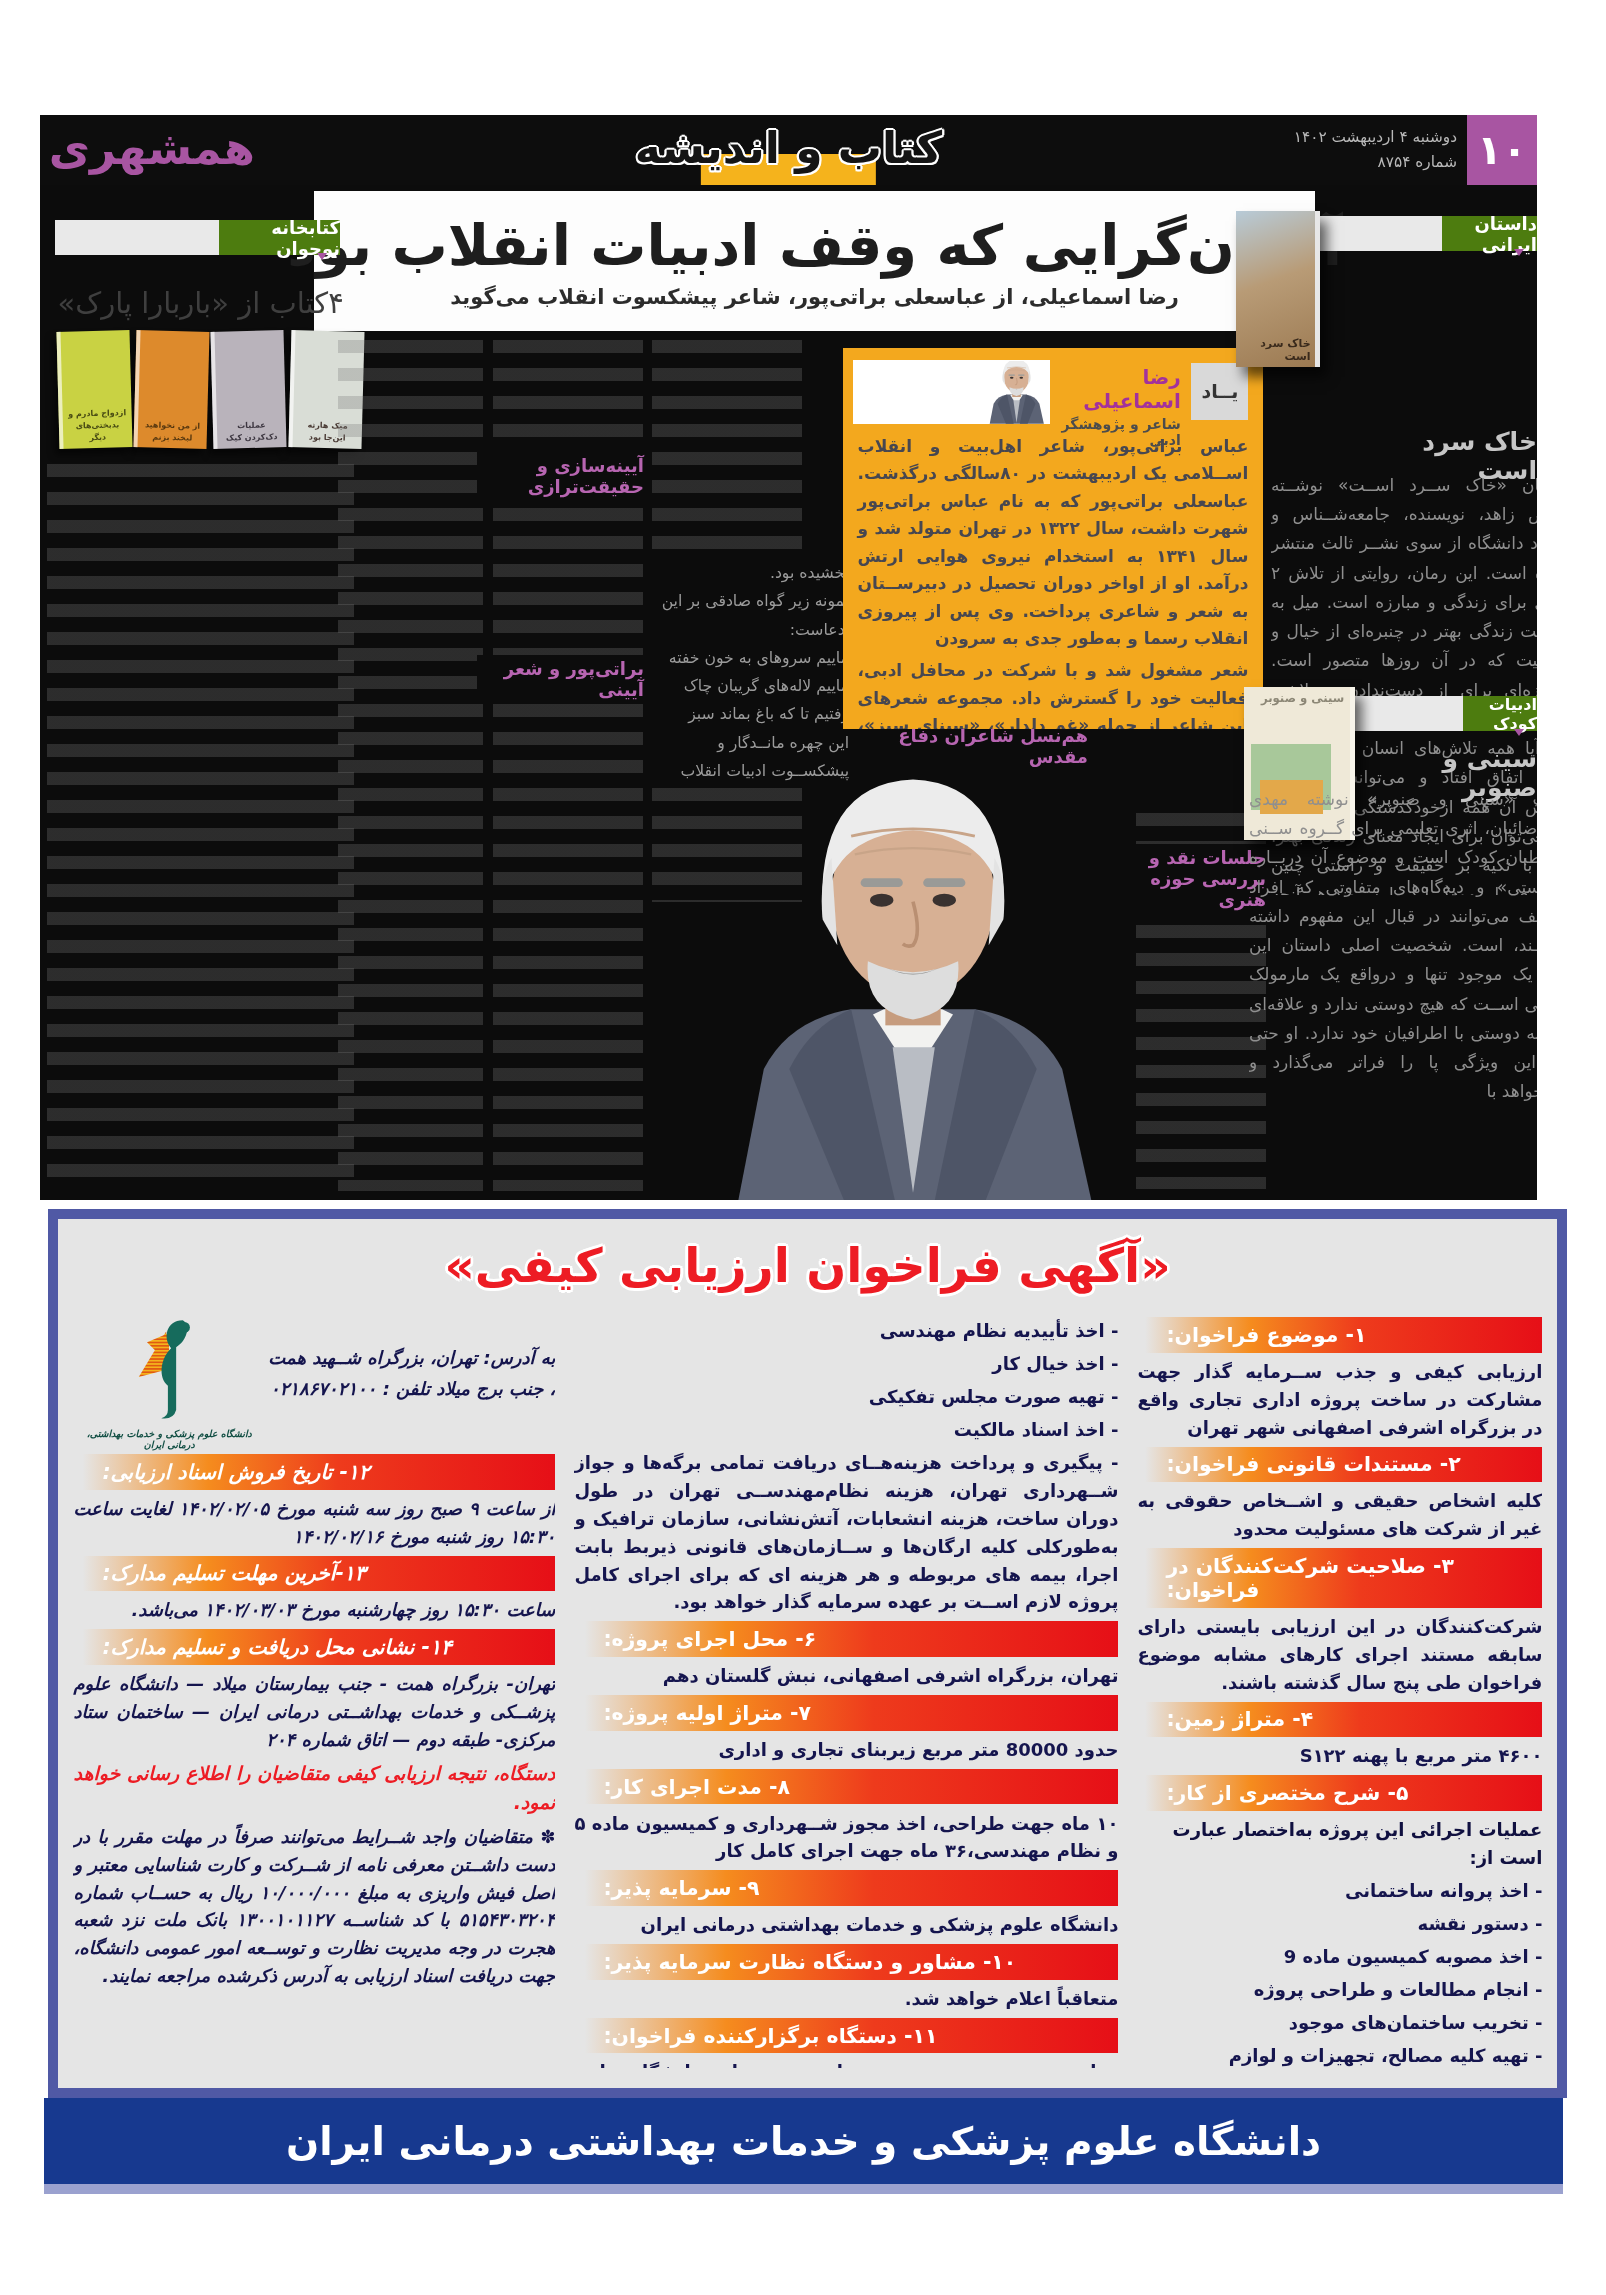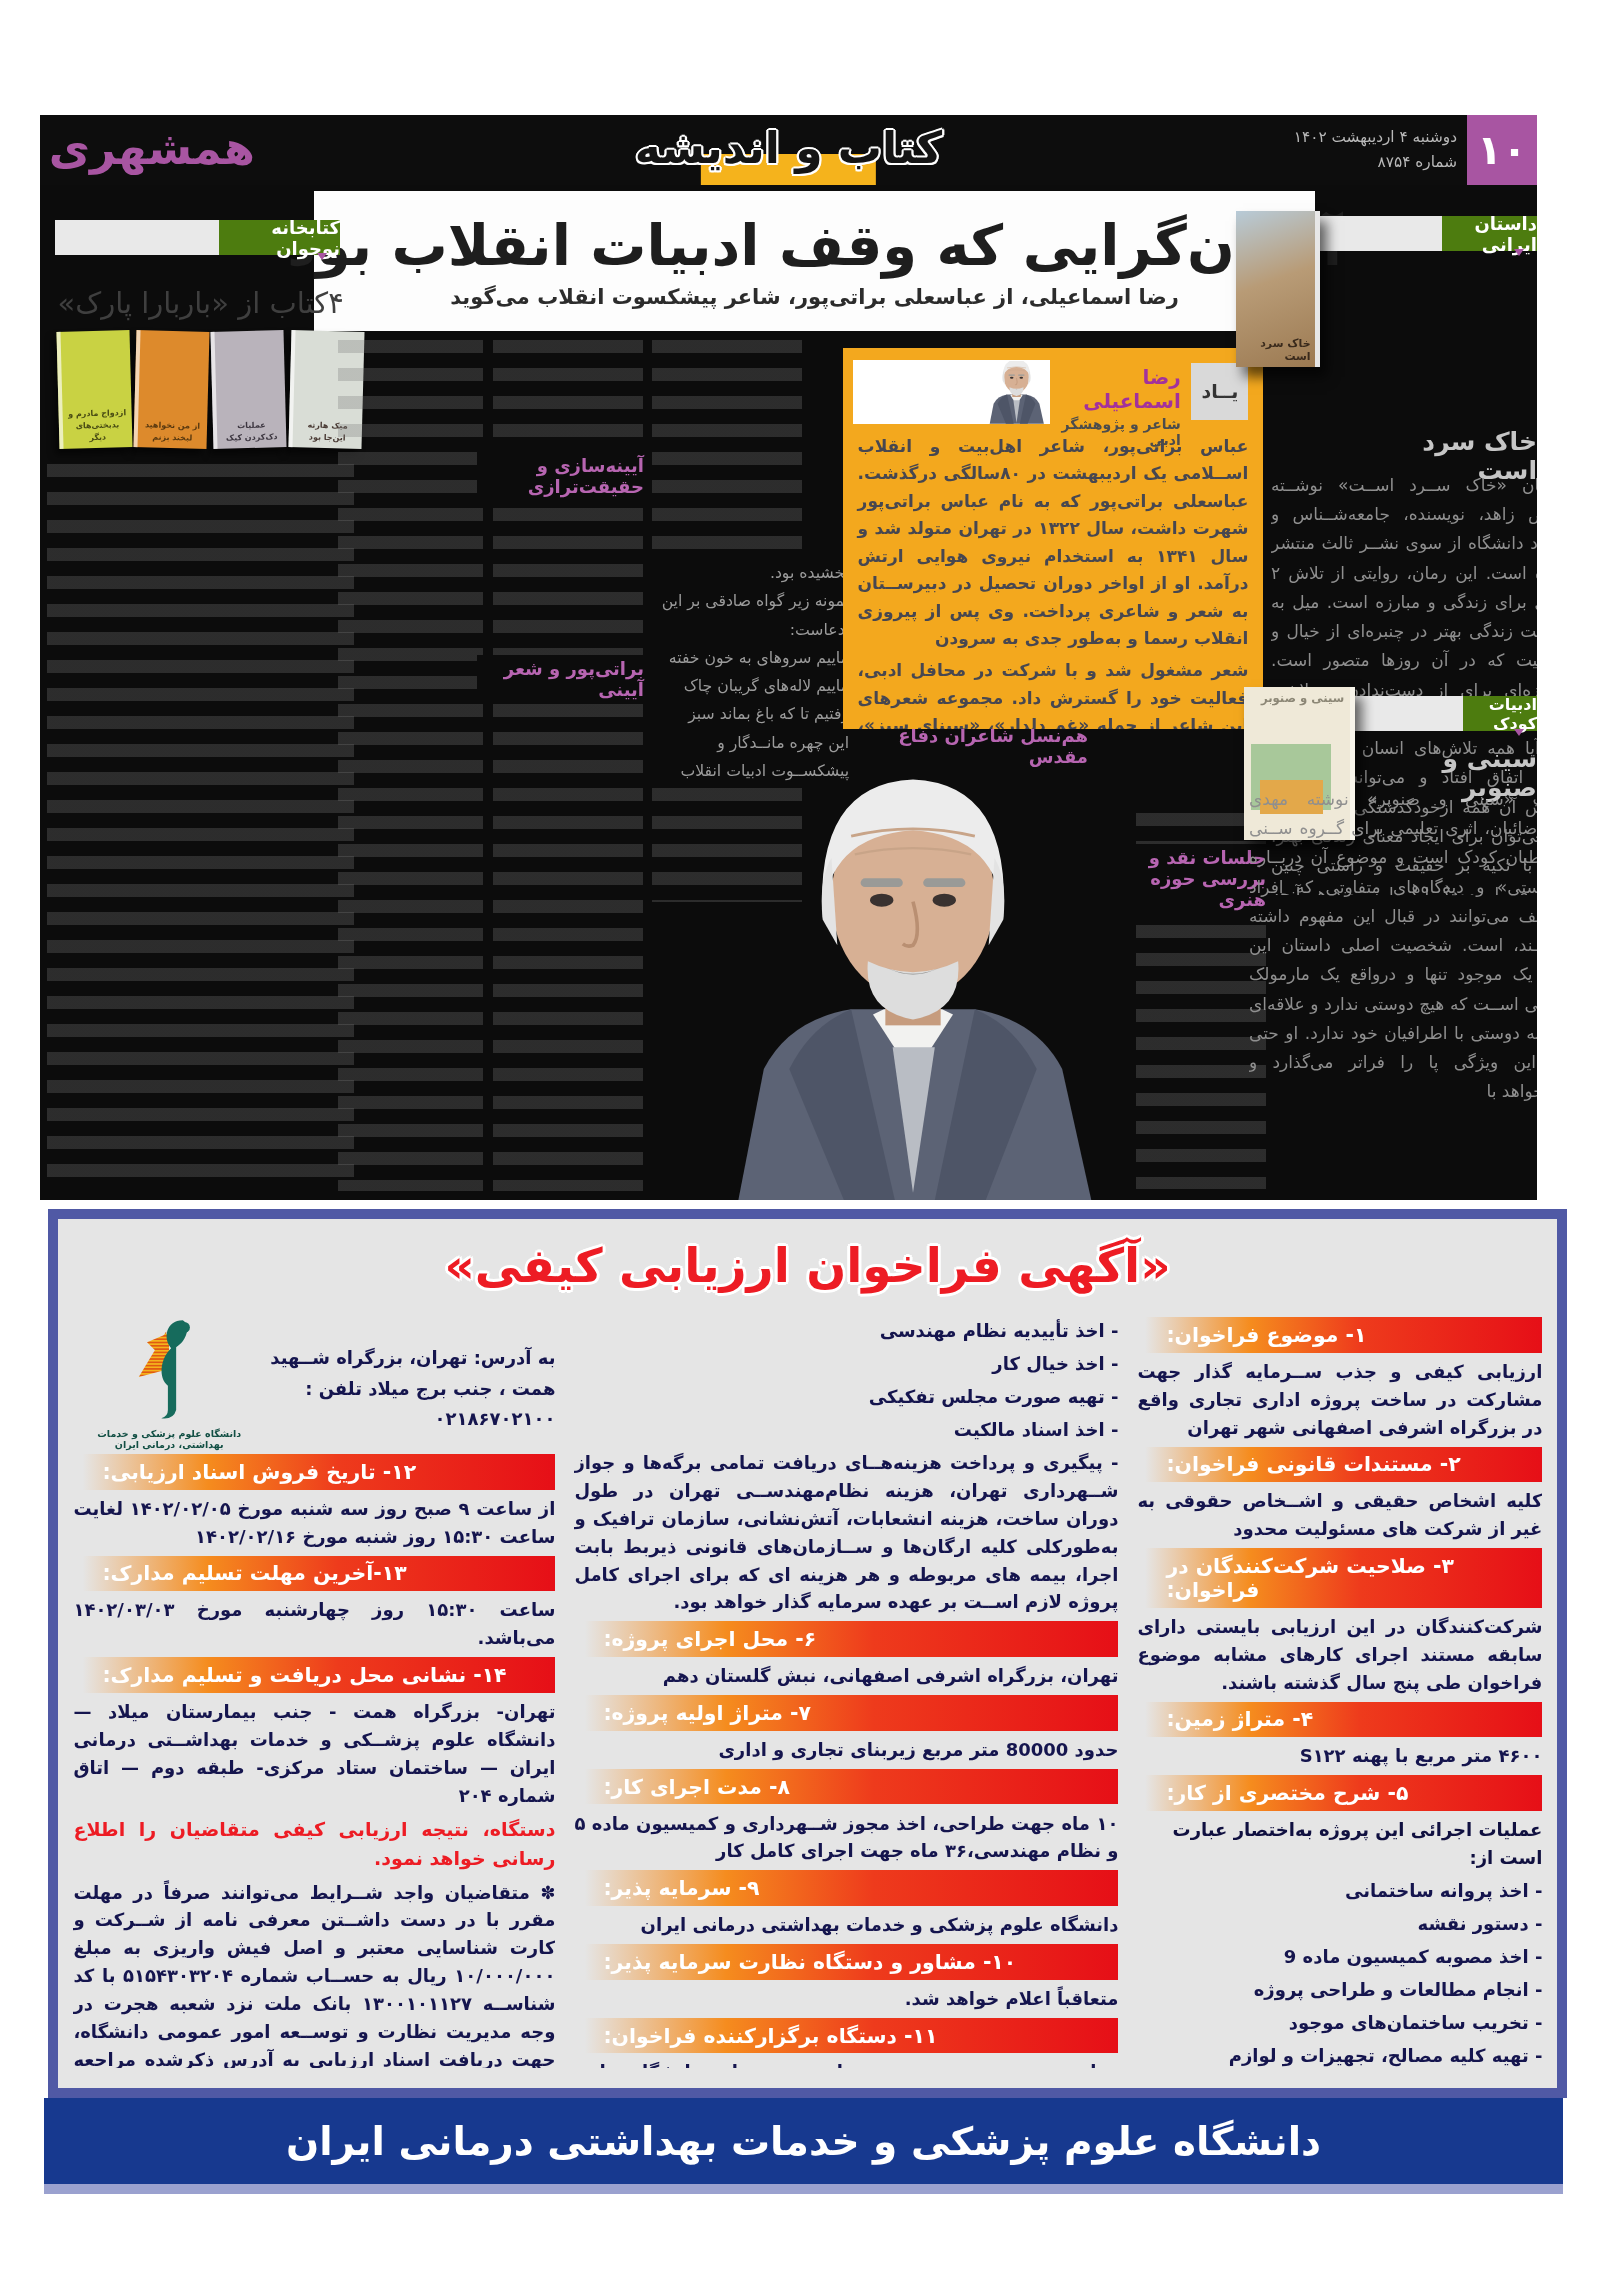--- a/index.html
+++ b/index.html
@@ -44,21 +44,21 @@
   
   #poem-block{left:605px;top:374px;width:204px;color:#9b9b9b;font-size:15.7px;line-height:1.8;text-align:right;white-space:pre-line;background:#0c0c0c;}
   
   #ad-frame{left:48px;top:1209px;width:1519px;height:889px;background:#e5e5e5;border:10.2px solid #5059a5;box-sizing:border-box;overflow:hidden;}
   #ad-title{height:93px;display:flex;align-items:center;justify-content:center;color:#ed1c24;font-size:47px;font-weight:900;
     text-shadow:-2.2px -2.2px 0 #fff,2.2px -2.2px 0 #fff,-2.2px 2.2px 0 #fff,2.2px 2.2px 0 #fff,0 -2.9px 0 #fff,0 2.9px 0 #fff,-2.9px 0 0 #fff,2.9px 0 0 #fff;}
   #ad-cols{display:flex;flex-direction:row;gap:19px;padding:0 14.6px;height:756px;overflow:hidden;}
   .ad-col{overflow:hidden;}
   #ad-col-right{width:405px;}
   #ad-col-middle{width:544px;}
-  #ad-col-left{width:482px;font-size:17.5px;}
+  #ad-col-left{width:482px;font-size:17.5px;font-style:italic;}
   .blk{margin:5.1px 0;}
   .blk-bar{background:linear-gradient(to left,#e60f17 0%,#ee3b1c 45%,#f58c1e 72%,rgba(255,233,53,0) 98%);color:#fff;font-size:20.4px;font-weight:900;padding:5.8px 10.2px 5.8px 29px;text-align:left;}
   .blk-p,.blk-li{color:#15154e;font-size:18px;font-weight:700;line-height:1.55;text-align:justify;}
   .blk-pb{color:#101040;font-size:18px;font-weight:900;line-height:1.55;text-align:right;}
   .blk-red{color:#ed1c24;font-size:19px;font-weight:900;line-height:1.55;text-align:justify;}
   #ad-logo-row{display:flex;flex-direction:row;gap:10.2px;height:137px;margin-bottom:4.4px;}
   #ad-address{width:292px;color:#15154e;font-size:18px;font-weight:900;line-height:1.7;text-align:right;padding-top:31px;}
   #ad-logo-box{width:168px;text-align:center;}
   #ad-logo-caption{font-size:9.5px;color:#124f44;font-weight:700;margin-top:1.5px;}
   

